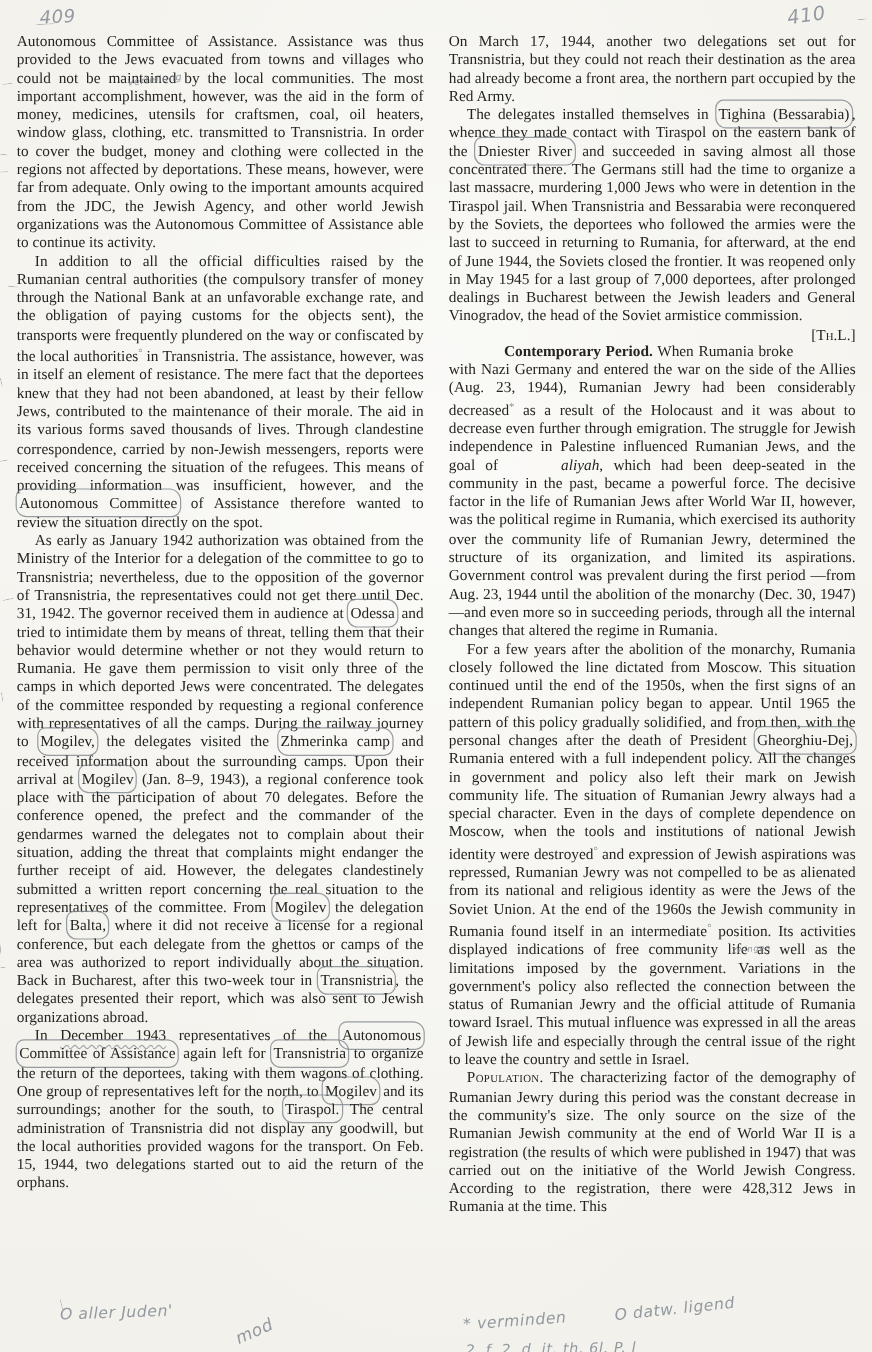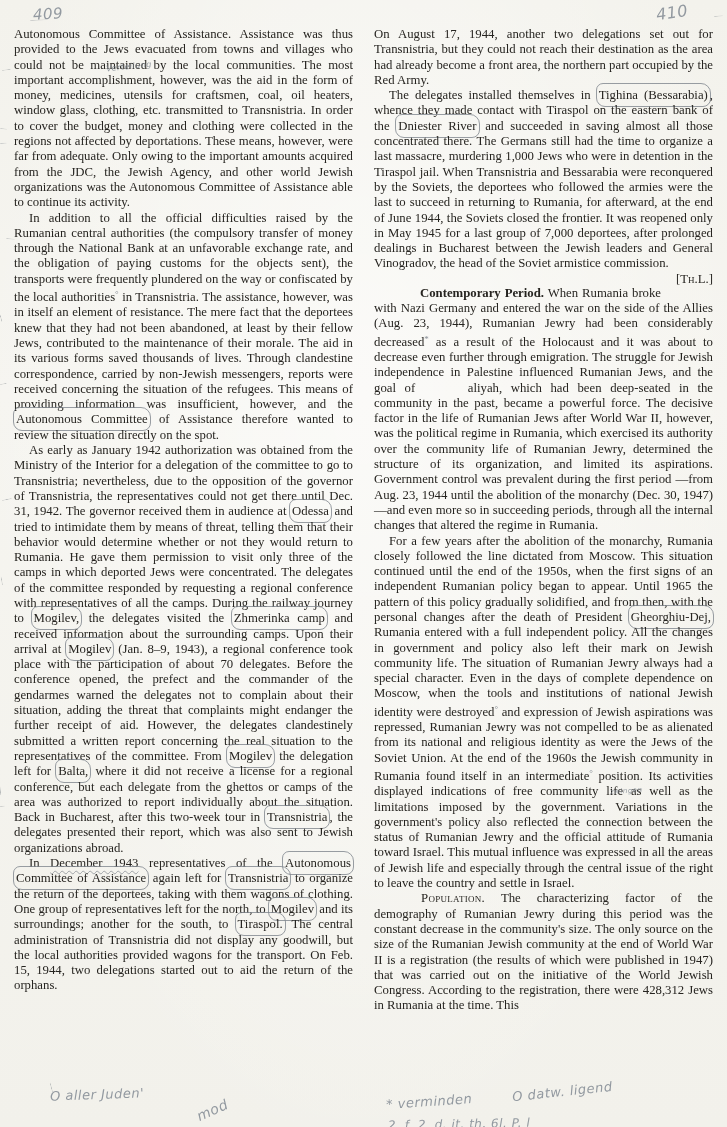--- a/index.html
+++ b/index.html
@@ -25,22 +25,22 @@
   .col p{margin:0;text-indent:15px;}
   .col p.noindent{text-indent:0;}
   .col p.gap{margin-top:14px;}
   .boxed{
     border:1.2px solid rgba(128,134,141,0.8);
     border-radius:7px 10px 8px 9px;
     padding:4px 2px;margin:0 -1px;
     box-decoration-break:clone;-webkit-box-decoration-break:clone;
   }
   .b{font-weight:bold;margin-left:31px;}
-  .i{margin-left:44px;}
-  .sc{font-variant:small-caps;letter-spacing:0.3px;margin-left:32px;}
+  .i{font-style:italic;margin-left:44px;}
+  .sc{font-variant:small-caps;letter-spacing:0.3px;}
   .sig{float:right;font-variant:small-caps;}
   .mark{color:#868d95;font-size:9px;vertical-align:4px;}
   .uw{text-decoration:underline wavy rgba(128,134,141,0.7) 1px;text-underline-offset:3px;font-family:Liberation Serif, serif;}
   .hw{
     position:absolute;
     font-family:"DejaVu Sans",sans-serif;font-style:italic;
     color:#828a93;white-space:nowrap;opacity:0.85;letter-spacing:0.5px;
   }
   .pmark{
     position:absolute;height:0;
@@ -52,21 +52,21 @@
 <body>
 
 <div id="page">
   <div id="col-left" class="col">
       <p class="noindent"><span>Autonomous Committee of Assistance. Assistance was thus provided to the Jews evacuated from towns and villages who could not be maintained by the local communities. The most important accomplishment, however, was the aid in the form of money, medicines, utensils for craftsmen, coal, oil heaters, window glass, clothing, etc. transmitted to Transnistria. In order to cover the budget, money and clothing were collected in the regions not affected by deportations. These means, however, were far from adequate. Only owing to the important amounts acquired from the JDC, the Jewish Agency, and other world Jewish organizations was the Autonomous Committee of Assistance able to continue its activity.</span></p>
       <p><span>In addition to all the official difficulties raised by the Rumanian central authorities (the compulsory transfer of money through the National Bank at an unfavorable exchange rate, and the obligation of paying customs for the objects sent), the transports were frequently plundered on the way or confiscated by the local authorities</span><span class="mark">°</span><span> in Transnistria. The assistance, however, was in itself an element of resistance. The mere fact that the deportees knew that they had not been abandoned, at least by their fellow Jews, contributed to the maintenance of their morale. The aid in its various forms saved thousands of lives. Through clandestine correspondence, carried by non-Jewish messengers, reports were received concerning the situation of the refugees. This means of providing information was insufficient, however, and the </span><span class="boxed">Autonomous Committee</span><span> of Assistance therefore wanted to review the situation directly on the spot.</span></p>
       <p><span>As early as January 1942 authorization was obtained from the Ministry of the Interior for a delegation of the committee to go to Transnistria; nevertheless, due to the opposition of the governor of Transnistria, the representatives could not get there until Dec. 31, 1942. The governor received them in audience at </span><span class="boxed">Odessa</span><span> and tried to intimidate them by means of threat, telling them that their behavior would determine whether or not they would return to Rumania. He gave them permission to visit only three of the camps in which deported Jews were concentrated. The delegates of the committee responded by requesting a regional conference with representatives of all the camps. During the railway journey to </span><span class="boxed">Mogilev,</span><span> the delegates visited the </span><span class="boxed">Zhmerinka camp</span><span> and received information about the surrounding camps. Upon their arrival at </span><span class="boxed">Mogilev</span><span> (Jan. 8–9, 1943), a regional conference took place with the participation of about 70 delegates. Before the conference opened, the prefect and the commander of the gendarmes warned the delegates not to complain about their situation, adding the threat that complaints might endanger the further receipt of aid. However, the delegates clandestinely submitted a written report concerning the real situation to the representatives of the committee. From </span><span class="boxed">Mogilev</span><span> the delegation left for </span><span class="boxed">Balta,</span><span> where it did not receive a license for a regional conference, but each delegate from the ghettos or camps of the area was authorized to report individually about the situation. Back in Bucharest, after this two-week tour in </span><span class="boxed">Transnistria</span><span>, the delegates presented their report, which was also sent to Jewish organizations abroad.</span></p>
       <p><span>In </span><span class="uw">December 1943</span><span> representatives of the </span><span class="boxed">Autonomous Committee of Assistance</span><span> again left for </span><span class="boxed">Transnistria</span><span> to organize the return of the deportees, taking with them wagons of clothing. One group of representatives left for the north, to </span><span class="boxed">Mogilev</span><span> and its surroundings; another for the south, to </span><span class="boxed">Tiraspol.</span><span> The central administration of Transnistria did not display any goodwill, but the local authorities provided wagons for the transport. On Feb. 15, 1944, two delegations started out to aid the return of the orphans.</span></p>
     </div>
   <div id="col-right" class="col">
-      <p class="noindent"><span>On August 17, 1944, another two delegations set out for Transnistria, but they could not reach their destination as the area had already become a front area, the northern part occupied by the Red Army.</span></p>
+      <p class="noindent"><span>On March 17, 1944, another two delegations set out for Transnistria, but they could not reach their destination as the area had already become a front area, the northern part occupied by the Red Army.</span></p>
       <p><span>The delegates installed themselves in </span><span class="boxed">Tighina (Bessarabia)</span><span>, whence they made contact with Tiraspol on the eastern bank of the </span><span class="boxed">Dniester River</span><span> and succeeded in saving almost all those concentrated there. The Germans still had the time to organize a last massacre, murdering 1,000 Jews who were in detention in the Tiraspol jail. When Transnistria and Bessarabia were reconquered by the Soviets, the deportees who followed the armies were the last to succeed in returning to Rumania, for afterward, at the end of June 1944, the Soviets closed the frontier. It was reopened only in May 1945 for a last group of 7,000 deportees, after prolonged dealings in Bucharest between the Jewish leaders and General Vinogradov, the head of the Soviet armistice commission.</span><span class="sig">[Th.L.]</span></p>
       <p class="gap"><span class="b">Contemporary Period.</span><span> When Rumania broke with Nazi Germany and entered the war on the side of the Allies (Aug. 23, 1944), Rumanian Jewry had been considerably decreased</span><span class="mark">*</span><span> as a result of the Holocaust and it was about to decrease even further through emigration. The struggle for Jewish independence in Palestine influenced Rumanian Jews, and the goal of </span><span class="i">aliyah</span><span>, which had been deep-seated in the community in the past, became a powerful force. The decisive factor in the life of Rumanian Jews after World War II, however, was the political regime in Rumania, which exercised its authority over the community life of Rumanian Jewry, determined the structure of its organization, and limited its aspirations. Government control was prevalent during the first period —from Aug. 23, 1944 until the abolition of the monarchy (Dec. 30, 1947)—and even more so in succeeding periods, through all the internal changes that altered the regime in Rumania.</span></p>
       <p><span>For a few years after the abolition of the monarchy, Rumania closely followed the line dictated from Moscow. This situation continued until the end of the 1950s, when the first signs of an independent Rumanian policy began to appear. Until 1965 the pattern of this policy gradually solidified, and from then, with the personal changes after the death of President </span><span class="boxed">Gheorghiu-Dej,</span><span> Rumania entered with a full independent policy. All the changes in government and policy also left their mark on Jewish community life. The situation of Rumanian Jewry always had a special character. Even in the days of complete dependence on Moscow, when the tools and institutions of national Jewish identity were destroyed</span><span class="mark">°</span><span> and expression of Jewish aspirations was repressed, Rumanian Jewry was not compelled to be as alienated from its national and religious identity as were the Jews of the Soviet Union. At the end of the 1960s the Jewish community in Rumania found itself in an intermediate</span><span class="mark">°</span><span> position. Its activities displayed indications of free community life as well as the limitations imposed by the government. Variations in the government's policy also reflected the connection between the status of Rumanian Jewry and the official attitude of Rumania toward Israel. This mutual influence was expressed in all the areas of Jewish life and especially through the central issue of the right to leave the country and settle in Israel.</span></p>
       <p><span class="sc">Population.</span><span> The characterizing factor of the demography of Rumanian Jewry during this period was the constant decrease in the community's size. The only source on the size of the Rumanian Jewish community at the end of World War II is a registration (the results of which were published in 1947) that was carried out on the initiative of the World Jewish Congress. According to the registration, there were 428,312 Jews in Rumania at the time. This</span></p>
     </div>
   <div id="annotations">
       <div class="hw" style="left: 33px; top: 5px; font-size: 15px; transform: rotate(-3deg);">409</div>
       <div class="hw" style="left: 656px; top: 3px; font-size: 16px; transform: rotate(-8deg);">410</div>
       <div class="hw" style="left: 106px; top: 62px; font-size: 8px; transform: rotate(-6deg);">Verteilung</div>
       <div class="hw" style="left: 610px; top: 787px; font-size: 7px; transform: rotate(-4deg);">zwingen</div>

